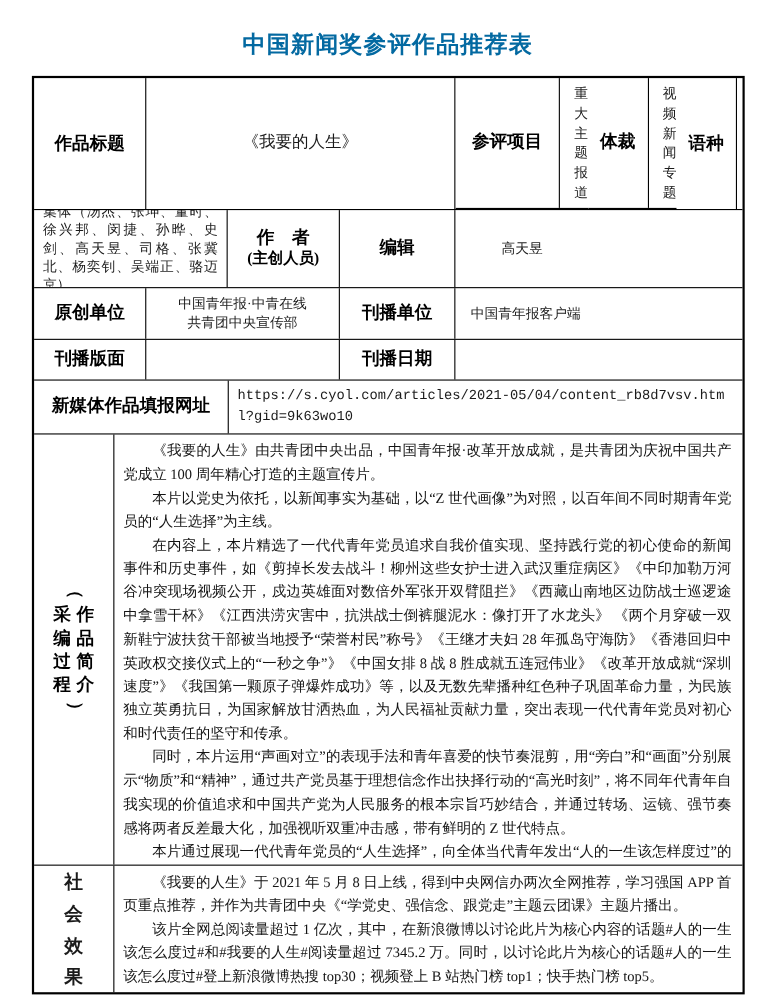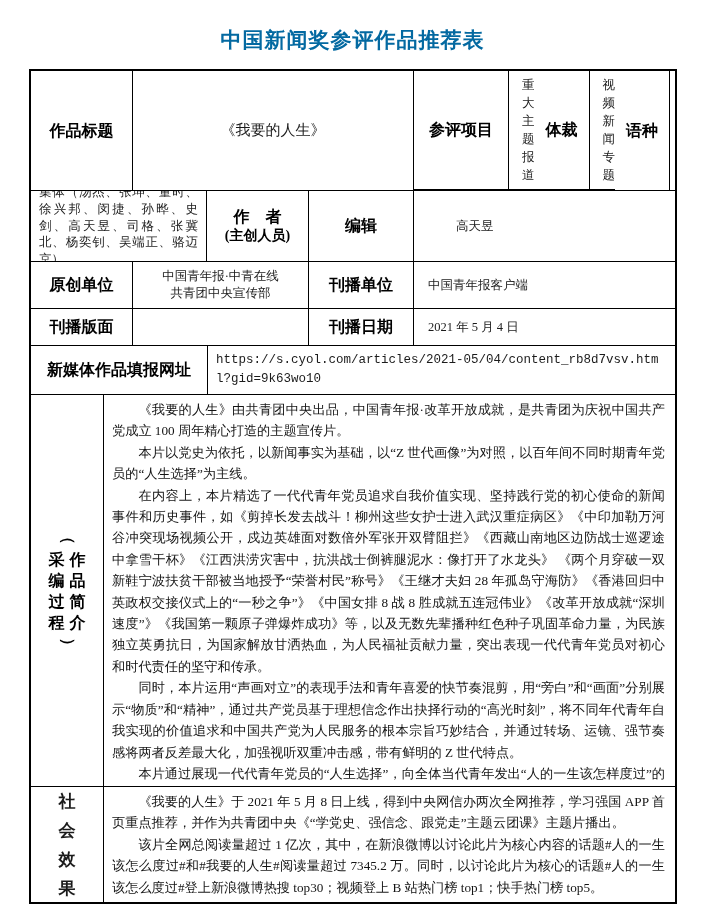--- a/index.html
+++ b/index.html
@@ -123,21 +123,20 @@
       <span>共青团中央宣传部</span>
     </div>
     <div class="cell lab c-w3">刊播单位</div>
     <div class="cell last val pad-l c-rest">中国青年报客户端</div>
   </div>
 
   <div class="row r4">
     <div class="cell lab c-lab1">刊播版面</div>
     <div class="cell val c-w2"></div>
     <div class="cell lab c-w3">刊播日期</div>
-    <div class="cell last val pad-l c-rest">2021 年 5 月 4 日</div>
   </div>
 
   <div class="row r5">
     <div class="cell lab c-urllab">新媒体作品填报网址</div>
     <div class="cell last c-url">https://s.cyol.com/articles/2021-05/04/content_rb8d7vsv.html?gid=9k63wo10</div>
   </div>
 
   <div class="row r6">
     <div class="cell c-vlab">
       <div class="vwrap">

